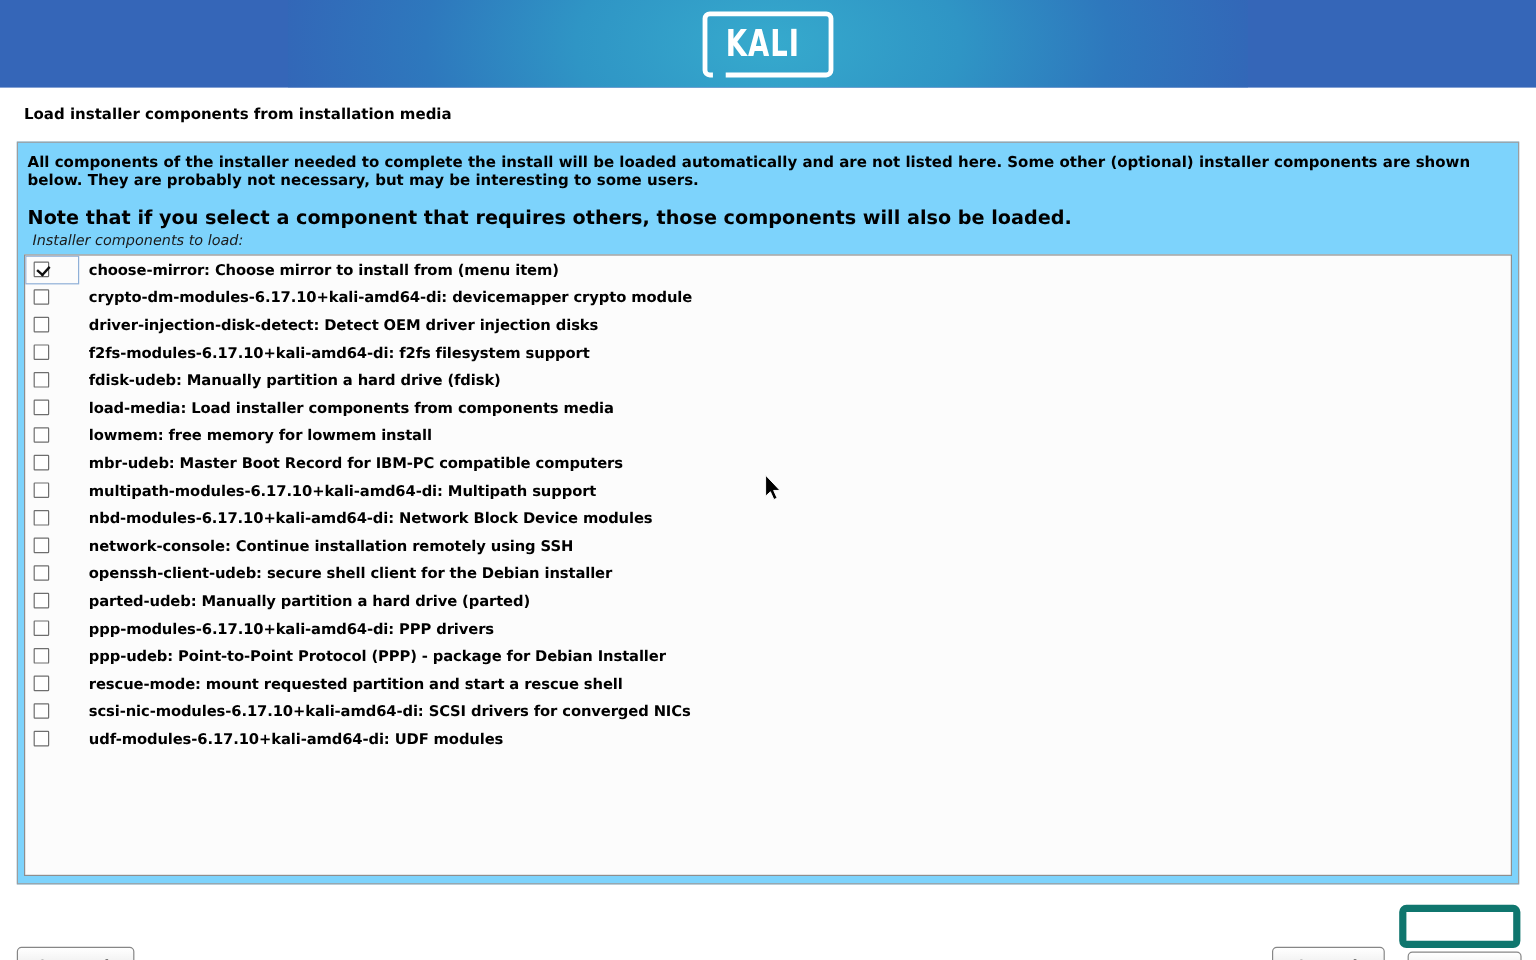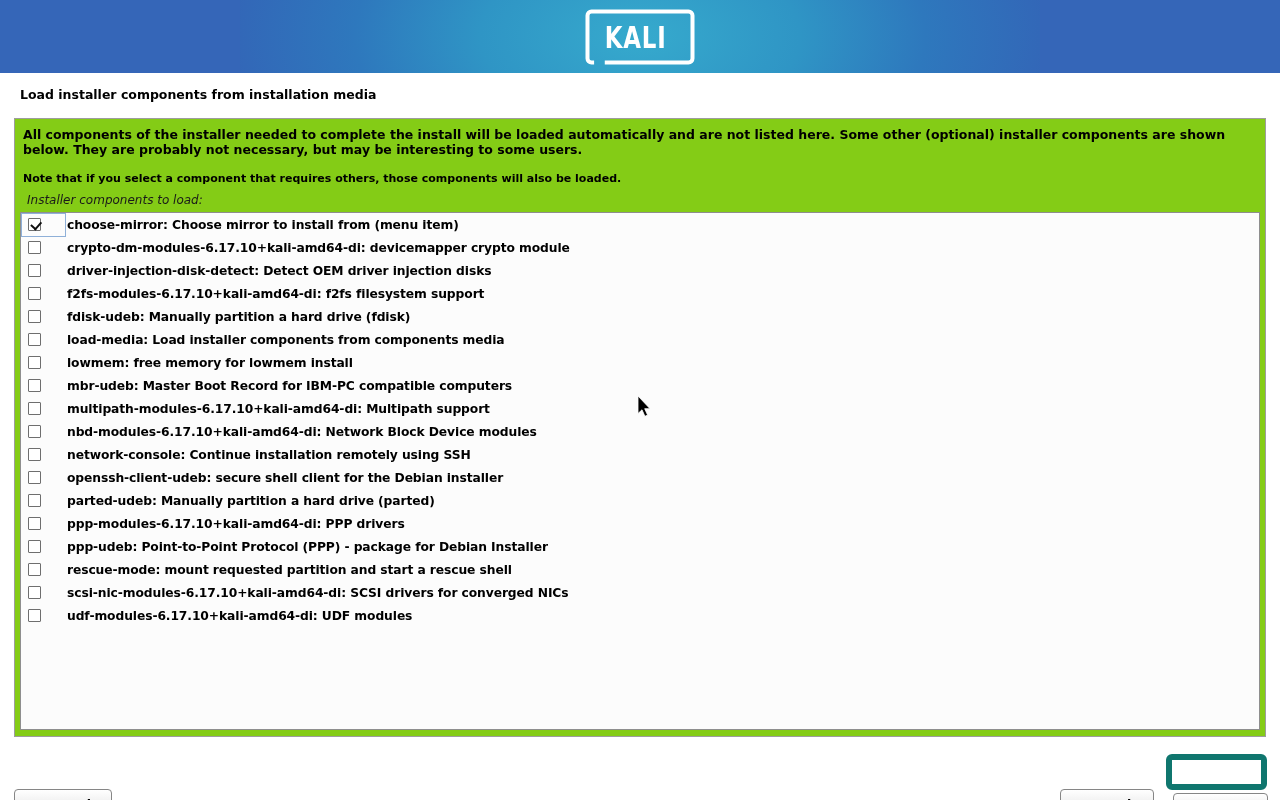--- a/index.html
+++ b/index.html
@@ -44,32 +44,32 @@
   .page-title {
     position: absolute; left: 20px; top: 87px;
     font-size: 12.5px; font-weight: bold; color: #000;
   }
 
   
   .frame {
     position: absolute; left: 14px; top: 118px;
     width: 1252px; height: 619px;
     border: 1px solid #9d9d9d;
-    background: #84cc16;
+    background: #7dd3fc;
   }
   .intro {
     position: absolute; left: 8px; top: 8px;
     width: 1216px;
     font-size: 12.5px; font-weight: bold; color: #000;
     line-height: 15px;
   }
   .note {
     position: absolute; left: 8px; top: 53px;
     width: 1216px;
-    font-size: 11px; font-weight: bold; color: #000;
+    font-size: 16px; font-weight: bold; color: #000;
   }
   .list-caption {
     position: absolute; left: 12px; top: 74px;
     font-size: 12px; font-style: italic; color: #1a1a1a;
   }
 
   
   .list-box {
     position: absolute; left: 5px; top: 93px;
     width: 1240px; height: 518px;
@@ -109,21 +109,21 @@
     position: absolute; left: 2px; top: 2px;
     width: 8px; height: 4.5px;
     border-left: 2px solid #101010;
     border-bottom: 2px solid #101010;
     transform: rotate(-48deg);
   }
   .row-label {
     font-size: 12.3px; font-weight: bold; color: #000;
     letter-spacing: -0.1px;
     white-space: nowrap;
-    padding-left: 2px;
+    padding-left: 9px;
   }
 
   
   .btn {
     position: absolute;
     height: 30px;
     border: 1px solid #868686;
     border-radius: 4px;
     background: linear-gradient(#ffffff, #f2f2f2 40%, #e4e4e4);
     font-family: "DejaVu Sans", "Liberation Sans", sans-serif;

